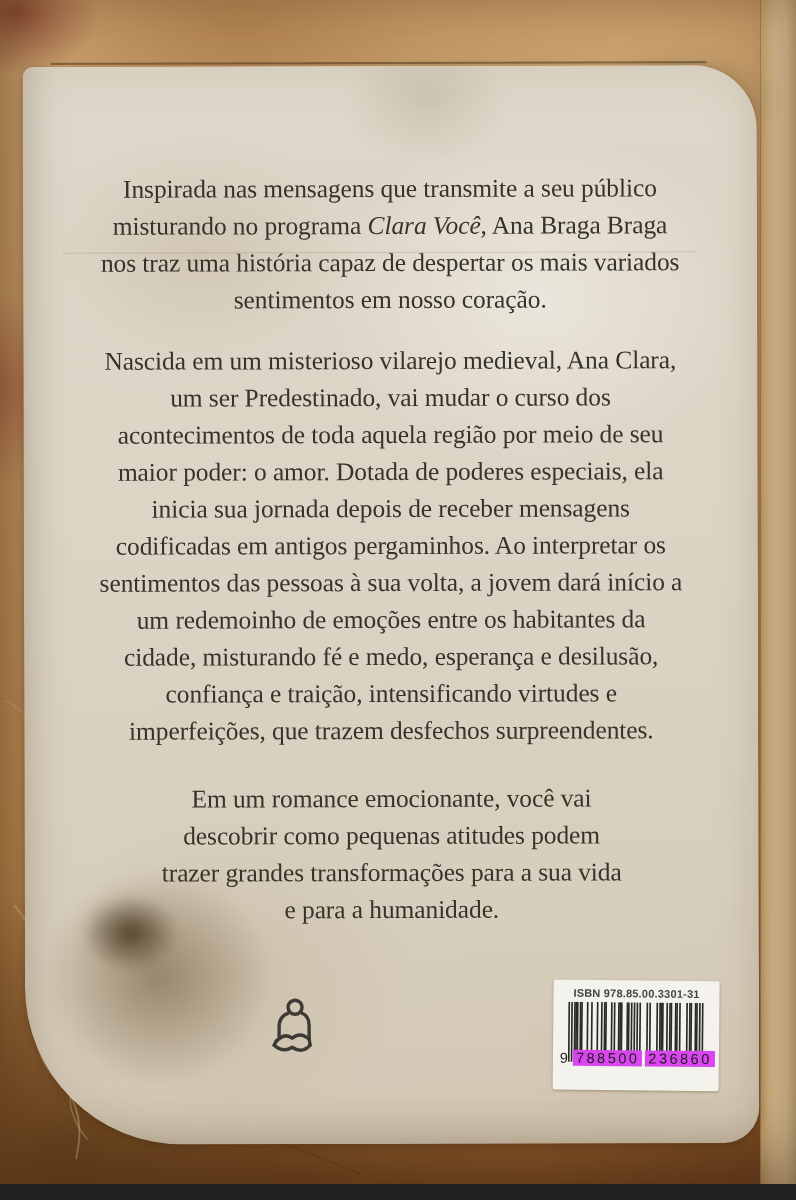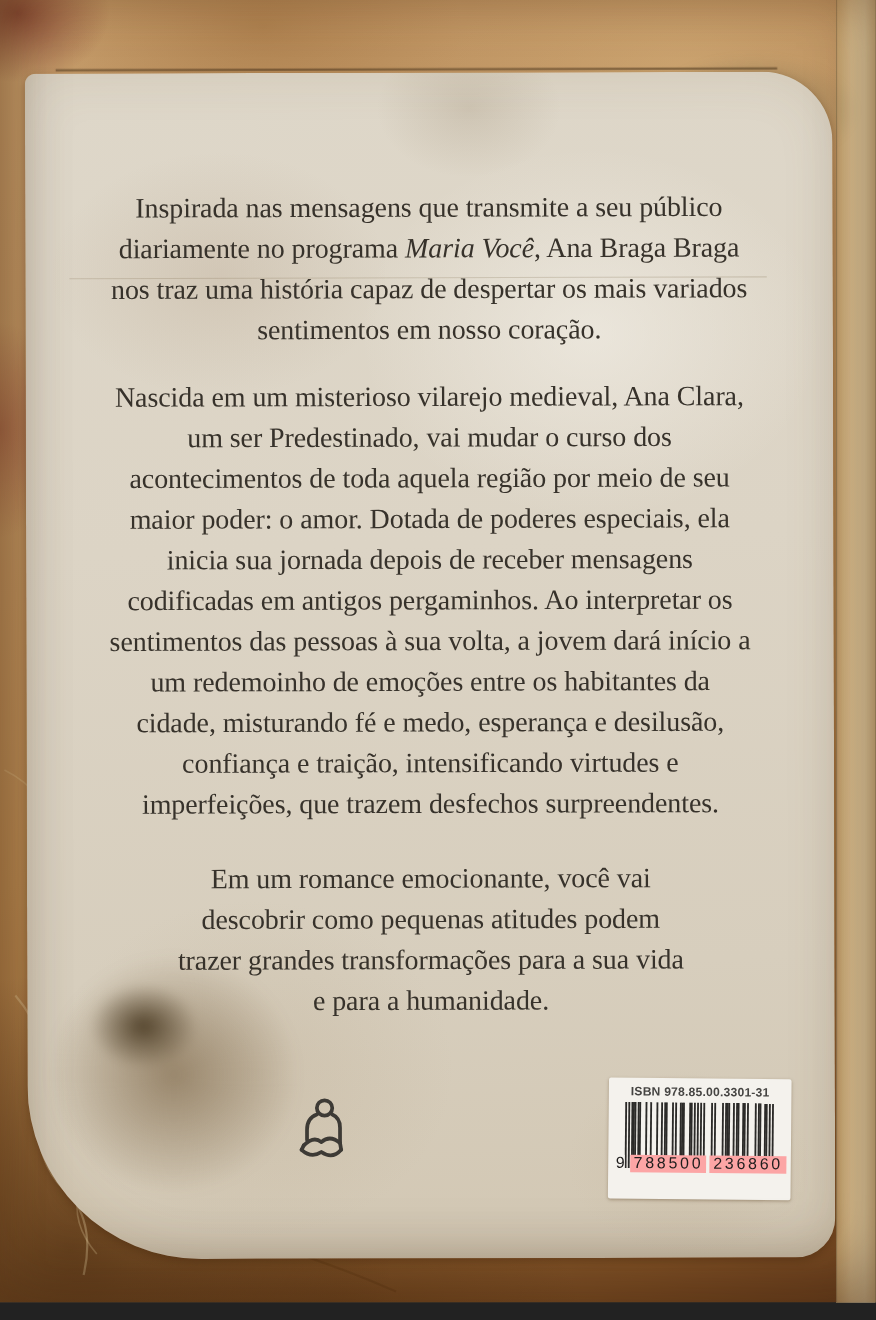--- a/index.html
+++ b/index.html
@@ -62,21 +62,21 @@
   .barcode{position:absolute;left:528px;top:915px;width:166px;height:110px;
     background:#f4f2ed;border-radius:2px;transform:rotate(.7deg);
     box-shadow:0 1px 3px rgba(70,40,10,.35);
     display:flex;flex-direction:column;align-items:center;padding-top:7px;box-sizing:border-box;}
   .isbn-text{font-family:"Liberation Sans", sans-serif;font-size:11px;font-weight:bold;
     color:#454442;letter-spacing:.2px;white-space:nowrap;}
   .bars{margin-top:3px;}
   .ean-digits{width:152px;display:flex;font-family:"Liberation Sans", sans-serif;
     font-size:14.5px;color:#1e1d1c;margin-top:-14px;justify-content:flex-start;}
   .ean-digits .d0{width:12px;background:#f4f2ed;}
-  .ean-digits .g{background:#fca5a5;padding:0 3px;letter-spacing:2.5px;}
+  .ean-digits .g{background:#d946ef;padding:0 3px;letter-spacing:2.5px;}
   .ean-digits .g1{margin-left:5px;} .ean-digits .g2{margin-left:3px;}
 </style>
 </head>
 <body>
 
 <div class="photo">
   <div class="cover-bg"></div>
 
   <svg class="cracks" width="796" height="1200" viewBox="0 0 796 1200">
     <path d="M14 905 q36 42 24 96 q-12 54 28 88 q20 28 10 70" fill="none" stroke="#e9d4a6" stroke-opacity=".35" stroke-width="2"></path>
@@ -87,21 +87,21 @@
 
   <div class="right-strip"></div>
   <div class="tr-smudge"></div>
 
   <div class="panel">
     <div class="bl-burn"></div>
     <div class="crease"></div>
 
     <div class="para p1">
       <div class="line">Inspirada nas mensagens que transmite a seu público</div>
-      <div class="line"><span>diariamente no programa </span><span class="italic">Maria Você</span><span>, Ana Braga Braga</span></div>
+      <div class="line"><span>misturando no programa </span><span class="italic">Clara Você</span><span>, Ana Braga Braga</span></div>
       <div class="line">nos traz uma história capaz de despertar os mais variados</div>
       <div class="line">sentimentos em nosso coração.</div>
     </div>
 
     <div class="para p2">
         <div class="line">Nascida em um misterioso vilarejo medieval, Ana Clara,</div>
         <div class="line">um ser Predestinado, vai mudar o curso dos</div>
         <div class="line">acontecimentos de toda aquela região por meio de seu</div>
         <div class="line">maior poder: o amor. Dotada de poderes especiais, ela</div>
         <div class="line">inicia sua jornada depois de receber mensagens</div>

